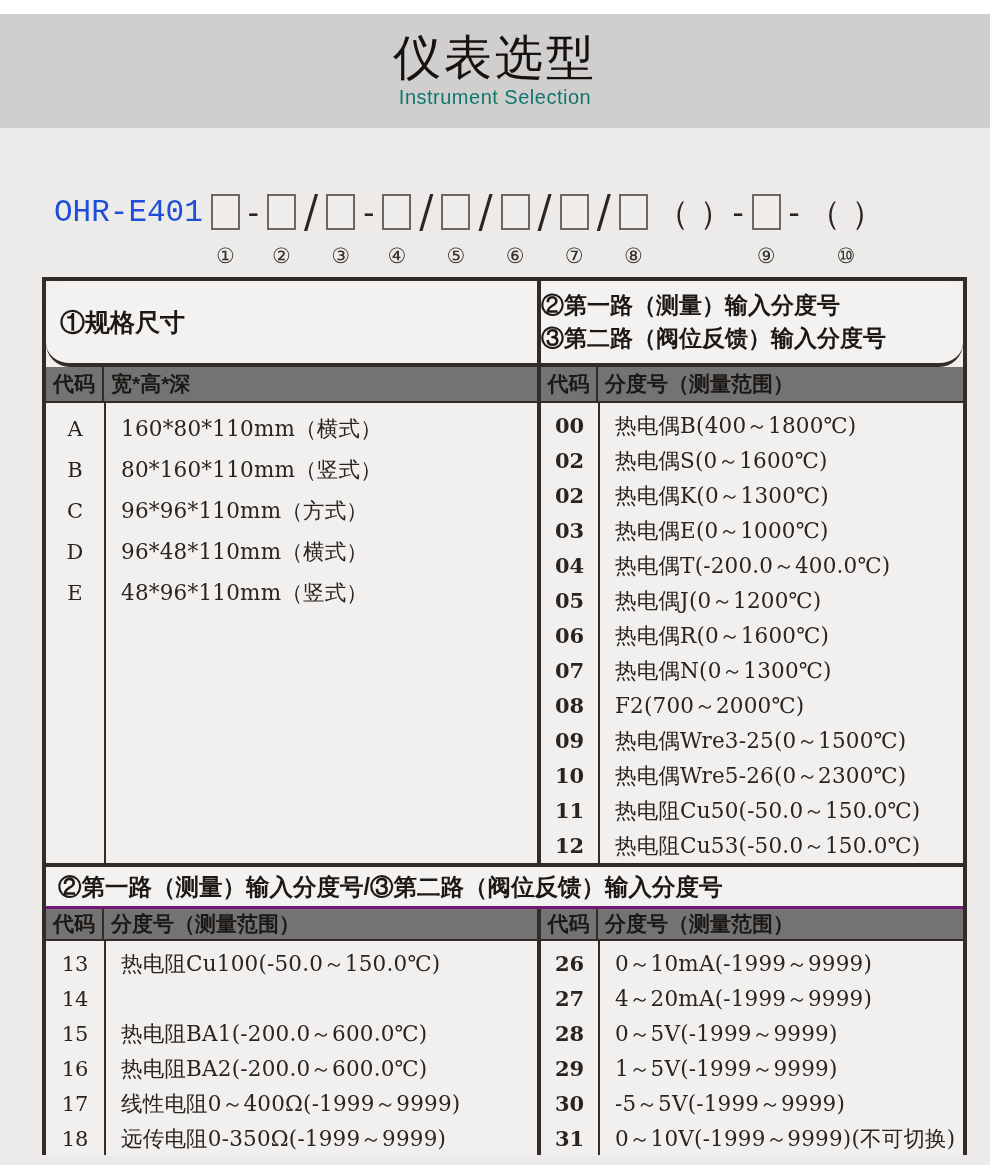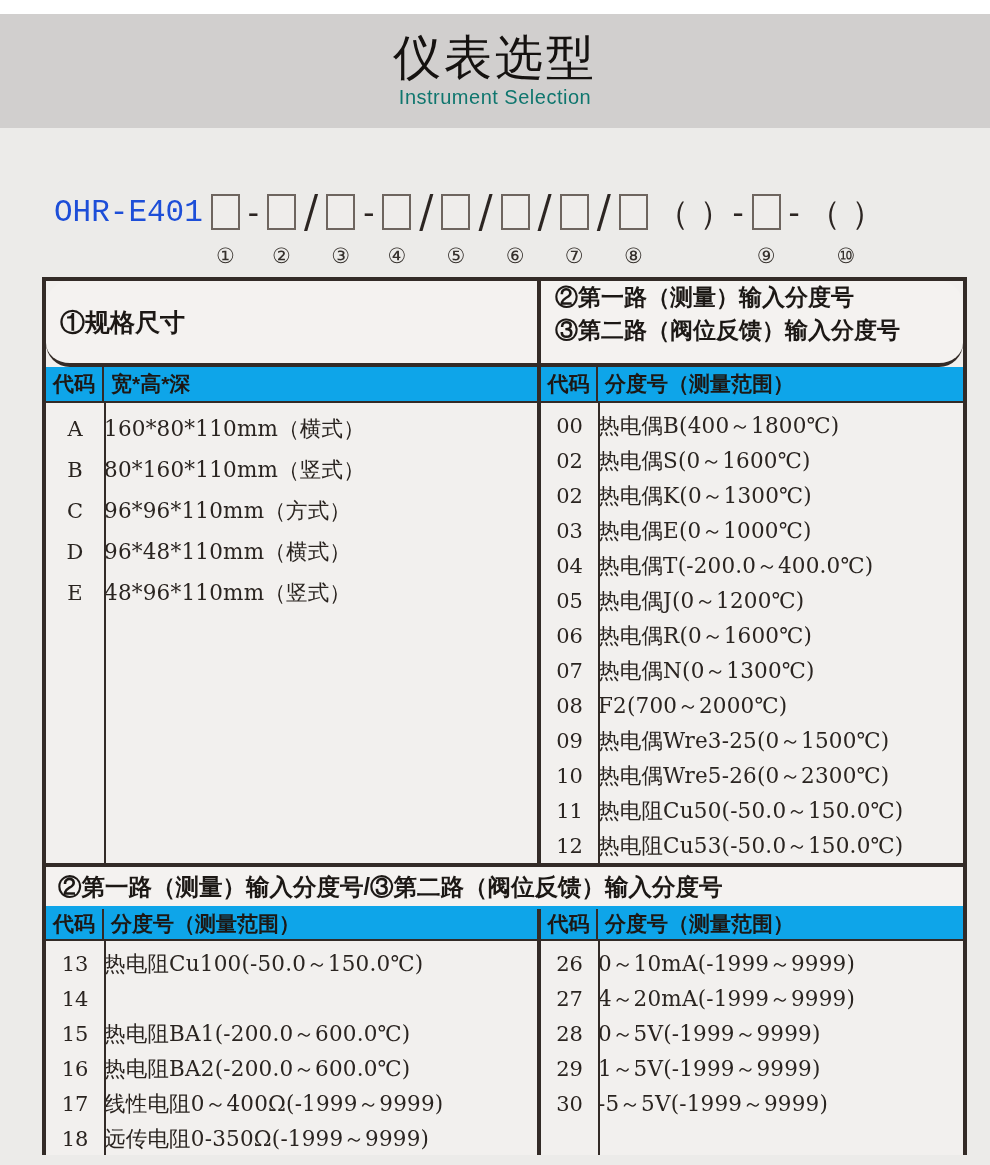--- a/index.html
+++ b/index.html
@@ -54,24 +54,24 @@
     margin: 9px 0 0 42px; width: 925px;
     border: 4px solid #332b27; border-bottom: none;
     background: #f2f0ee;
   }
   .hdr-row { display: flex; height: 86px; border-bottom: 4px solid #332b27; background: #f4f2f0; border-radius: 24px; }
   .hdr-left {
     width: 495px; border-right: 4px solid #332b27;
     display: flex; align-items: center; padding-left: 14px;
     font-size: 25px; font-weight: 700; color: #1c1815;
   }
-  .hdr-right { flex: 1; display: flex; flex-direction: column; justify-content: flex-start; padding-left: 14px; }
+  .hdr-right { flex: 1; display: flex; flex-direction: column; justify-content: center; }
   .hdr-right div { font-size: 23px; font-weight: 700; color: #1c1815; line-height: 1.45; }
 
-  .sub-row { display: flex; height: 36px; border-bottom: 2px solid #332b27; background: #0ea5e9; }
+  .sub-row { display: flex; height: 36px; border-bottom: 2px solid #332b27; background: #737373; }
   .sub-half-left { width: 495px; border-right: 4px solid #332b27; display: flex; }
   .sub-half-right { flex: 1; display: flex; }
   .sh-code {
     width: 58px; border-right: 2px solid #332b27; flex-shrink: 0;
     display: flex; align-items: center; justify-content: center;
     font-size: 21px; font-weight: 700; color: #1c1815;
   }
   .sub-half-right .sh-code { width: 57px; }
   .sh-desc {
     flex: 1; display: flex; align-items: center; padding-left: 7px;
@@ -86,25 +86,25 @@
   .vline { position: absolute; top: 0; bottom: 0; left: 58px; width: 2px; background: #332b27; }
   .half-r .vline { left: 57px; }
 
   .row { display: flex; align-items: center; font-family: "DejaVu Serif", serif; }
   .r41 { height: 41px; }
   .r35 { height: 35px; }
   .code {
     width: 58px; flex-shrink: 0; text-align: center;
     font-size: 21px; color: #2a2420;
   }
-  .half-r .code { width: 57px; }
-  .desc { flex: 1; padding-left: 0; font-size: 21.5px; color: #2a2420; letter-spacing: 0.2px; }
+  .half-r .code { width: 57px; font-weight: bold; }
+  .desc { flex: 1; padding-left: 17px; font-size: 21.5px; color: #2a2420; letter-spacing: 0.2px; }
 
   .section-hdr {
-    height: 42px; border-bottom: 3px solid #0ea5e9; background: #f4f2f0;
+    height: 42px; border-bottom: 3px solid #701a75; background: #f4f2f0;
     display: flex; align-items: center; padding-left: 12px;
     font-size: 23.5px; font-weight: 700; color: #1c1815;
   }
   .sub2 { height: 32px; }
   .body-bottom { height: 214px; }
 </style>
 </head>
 <body>
 
 <div class="top-strip"></div>
@@ -372,16 +372,20 @@
         <span class="desc">0～5V(-1999～9999)</span>
       </div>
       <div class="row r35">
         <span class="code">29</span>
         <span class="desc">1～5V(-1999～9999)</span>
       </div>
       <div class="row r35">
         <span class="code">30</span>
         <span class="desc">-5～5V(-1999～9999)</span>
       </div>
+      <div class="row r35">
+        <span class="code">31</span>
+        <span class="desc">0～10V(-1999～9999)(不可切换)</span>
+      </div>
     </div>
   </div>
 
 </div>
 
 </body></html>

